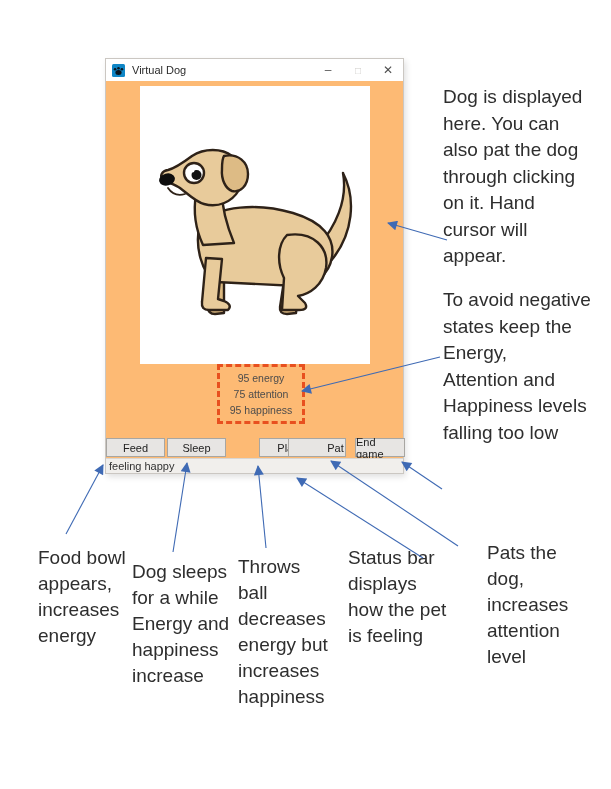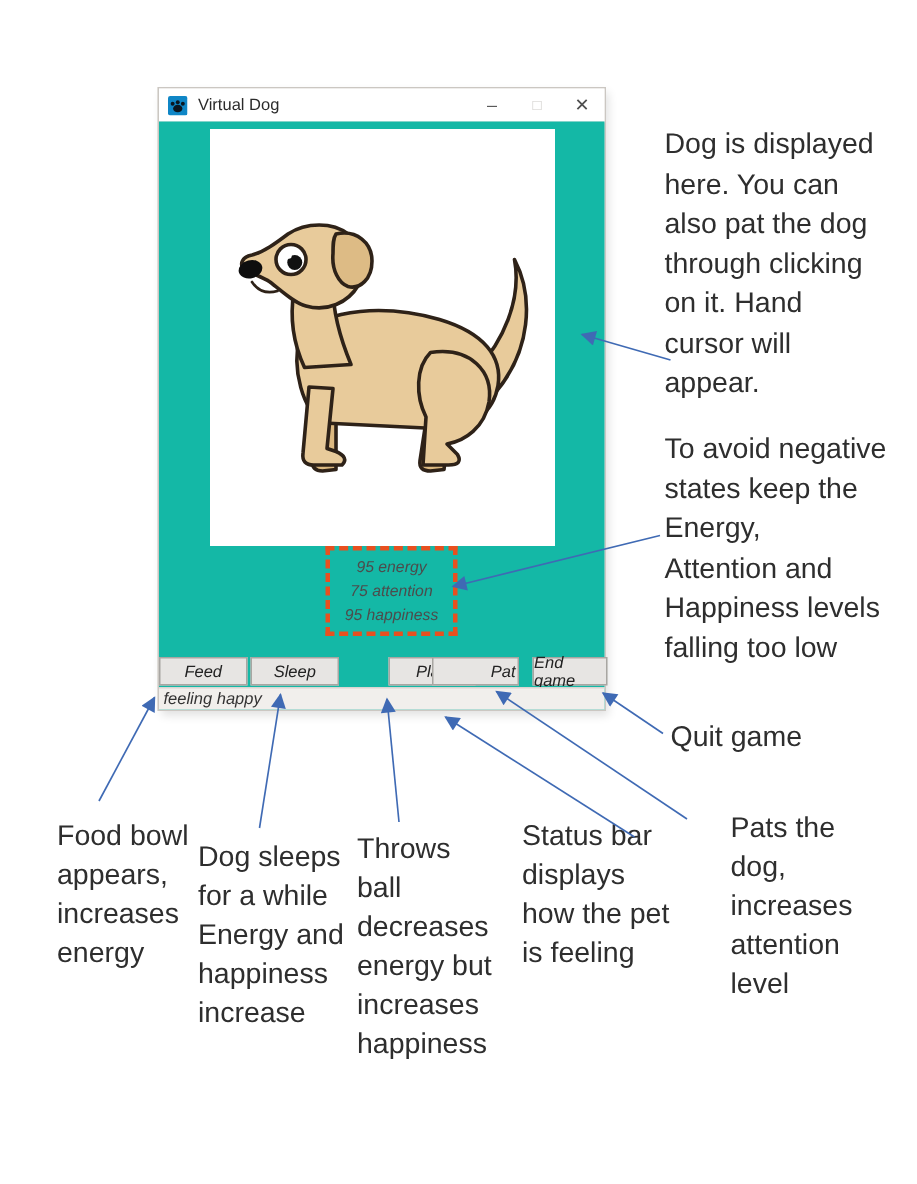--- a/index.html
+++ b/index.html
@@ -12,21 +12,21 @@
   .titlebar{position:absolute;left:0;top:0;right:0;height:22px;background:#ffffff;
             border-bottom:1px solid #e7e4e0;display:flex;align-items:center;}
   .app-icon{width:13px;height:13px;margin:0 7px 0 6px;flex:0 0 auto;}
   .title-text{font-size:11px;color:#2b2b2b;}
   .tb-controls{margin-left:auto;display:flex;height:100%;}
   .tb-btn{width:30px;height:100%;display:flex;align-items:center;justify-content:center;
           font-size:12px;color:#5a5a5a;}
   .tb-btn.max{color:#cfcdca;font-size:10px;}
   .tb-btn.close{font-size:12px;color:#4f4f4f;}
 
-  .content{position:absolute;left:0;top:22px;right:0;bottom:0;background:#14b8a6;font-style:italic;}
+  .content{position:absolute;left:0;top:22px;right:0;bottom:0;background:#fdba74;}
   .canvas{position:absolute;left:34px;top:5px;width:230px;height:278px;background:#ffffff;}
   .dog-svg{position:absolute;left:18px;top:60px;width:200px;height:180px;}
 
   .stats-box{position:absolute;left:111px;top:283px;width:78px;border:3px dashed #e8501f;
              padding:3px 2px;text-align:center;box-sizing:content-box;}
   .stats-box div{font-size:10.5px;line-height:16px;color:#4c4c4c;}
 
   .btn-row{position:absolute;left:0;top:357px;right:0;height:19px;}
   .gbtn{position:absolute;top:0;height:19px;background:#e7e5e3;border:1px solid #a8a6a2;
         box-sizing:border-box;font-size:11px;color:#222;display:flex;align-items:center;justify-content:center;
@@ -135,21 +135,20 @@
 through clicking
 on it. Hand
 cursor will
 appear.</div>
   <div class="note note-states">To avoid negative
 states keep the
 Energy,
 Attention and
 Happiness levels
 falling too low</div>
-  <div class="note note-quit">Quit game</div>
   <div class="note note-feed">Food bowl
 appears,
 increases
 energy</div>
   <div class="note note-sleep">Dog sleeps
 for a while
 Energy and
 happiness
 increase</div>
   <div class="note note-play">Throws

